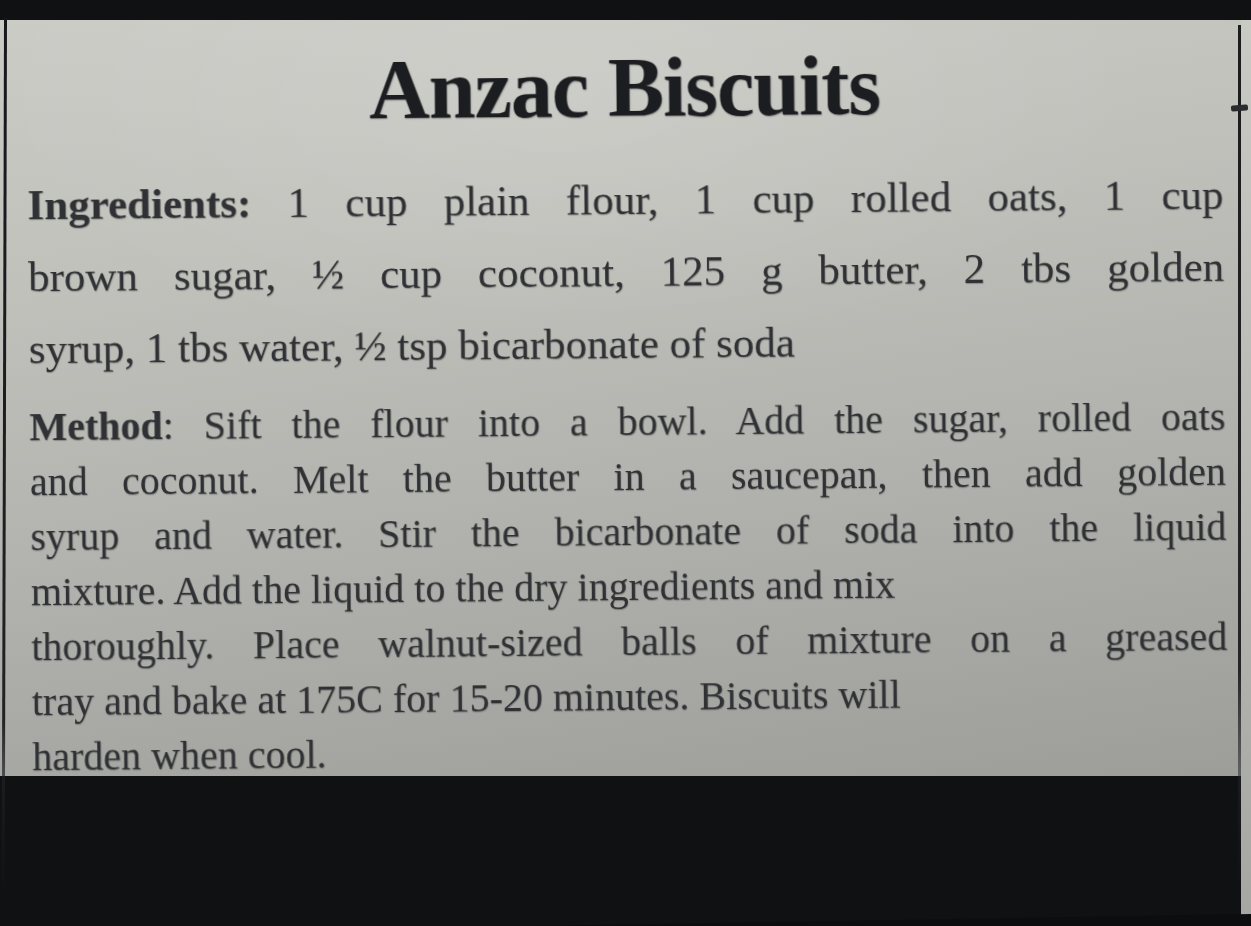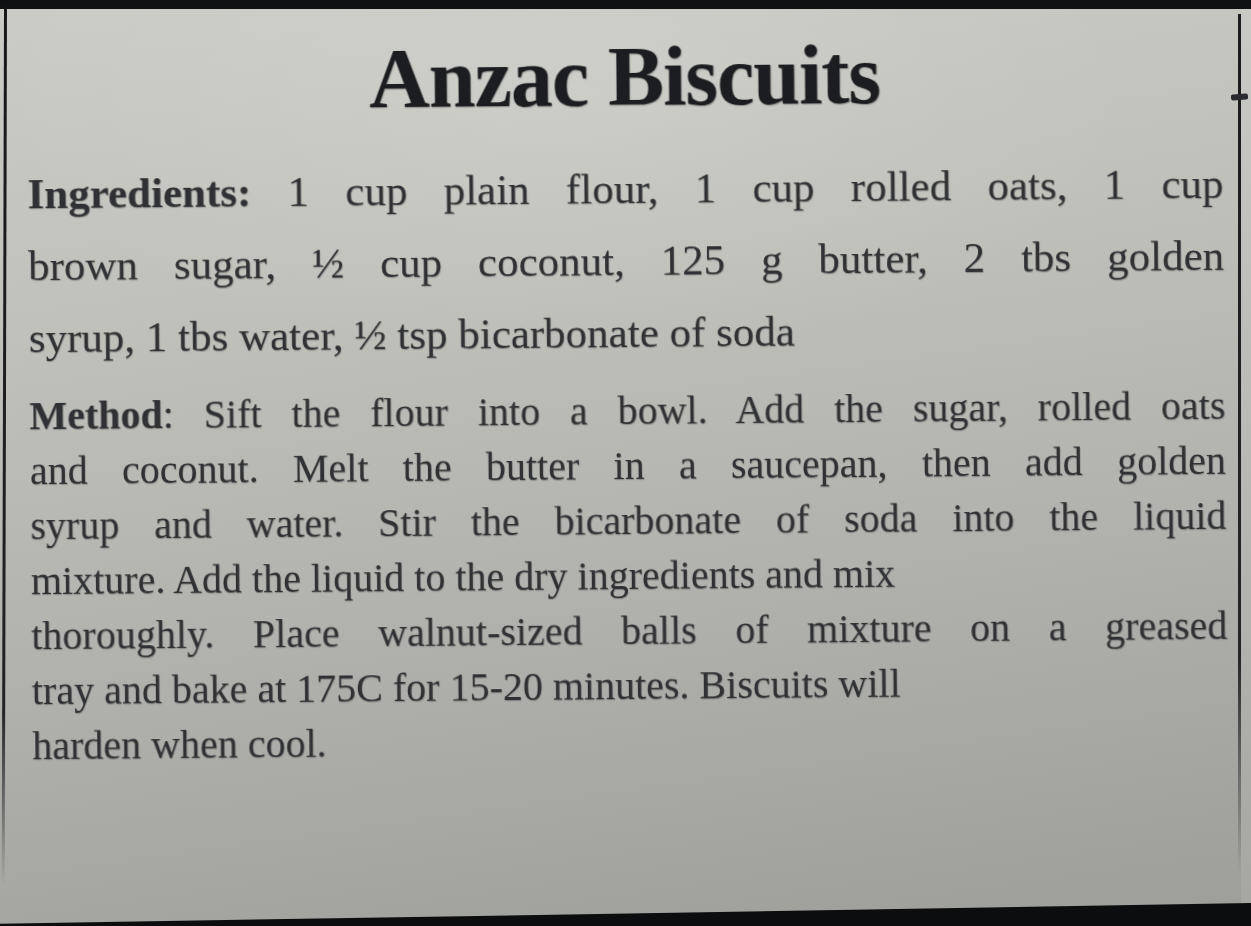--- a/index.html
+++ b/index.html
@@ -11,23 +11,23 @@
     height: 926px;
     overflow: hidden;
     position: relative;
     background: #101113;
     font-family: "Liberation Serif", serif;
   }
 
   
   .card {
     position: absolute;
-    left: 0; top: 1px;
+    left: 0; top: 12px;
     width: 1251px;
-    height: 926px;
+    height: 764px;
     background:
       radial-gradient(ellipse 900px 420px at 45% 10%, rgba(255,255,255,0.12), rgba(255,255,255,0) 65%),
       linear-gradient(172deg, #cbccc6 0%, #c0c1bb 30%, #b2b3ae 60%, #a3a4a0 88%, #9d9e9a 100%);
   }
 
   
   .edge { position: absolute; z-index: 5; }
   .edge-top {
     left: 0; top: 0; width: 1251px; height: 8px;
     background: #101113;

